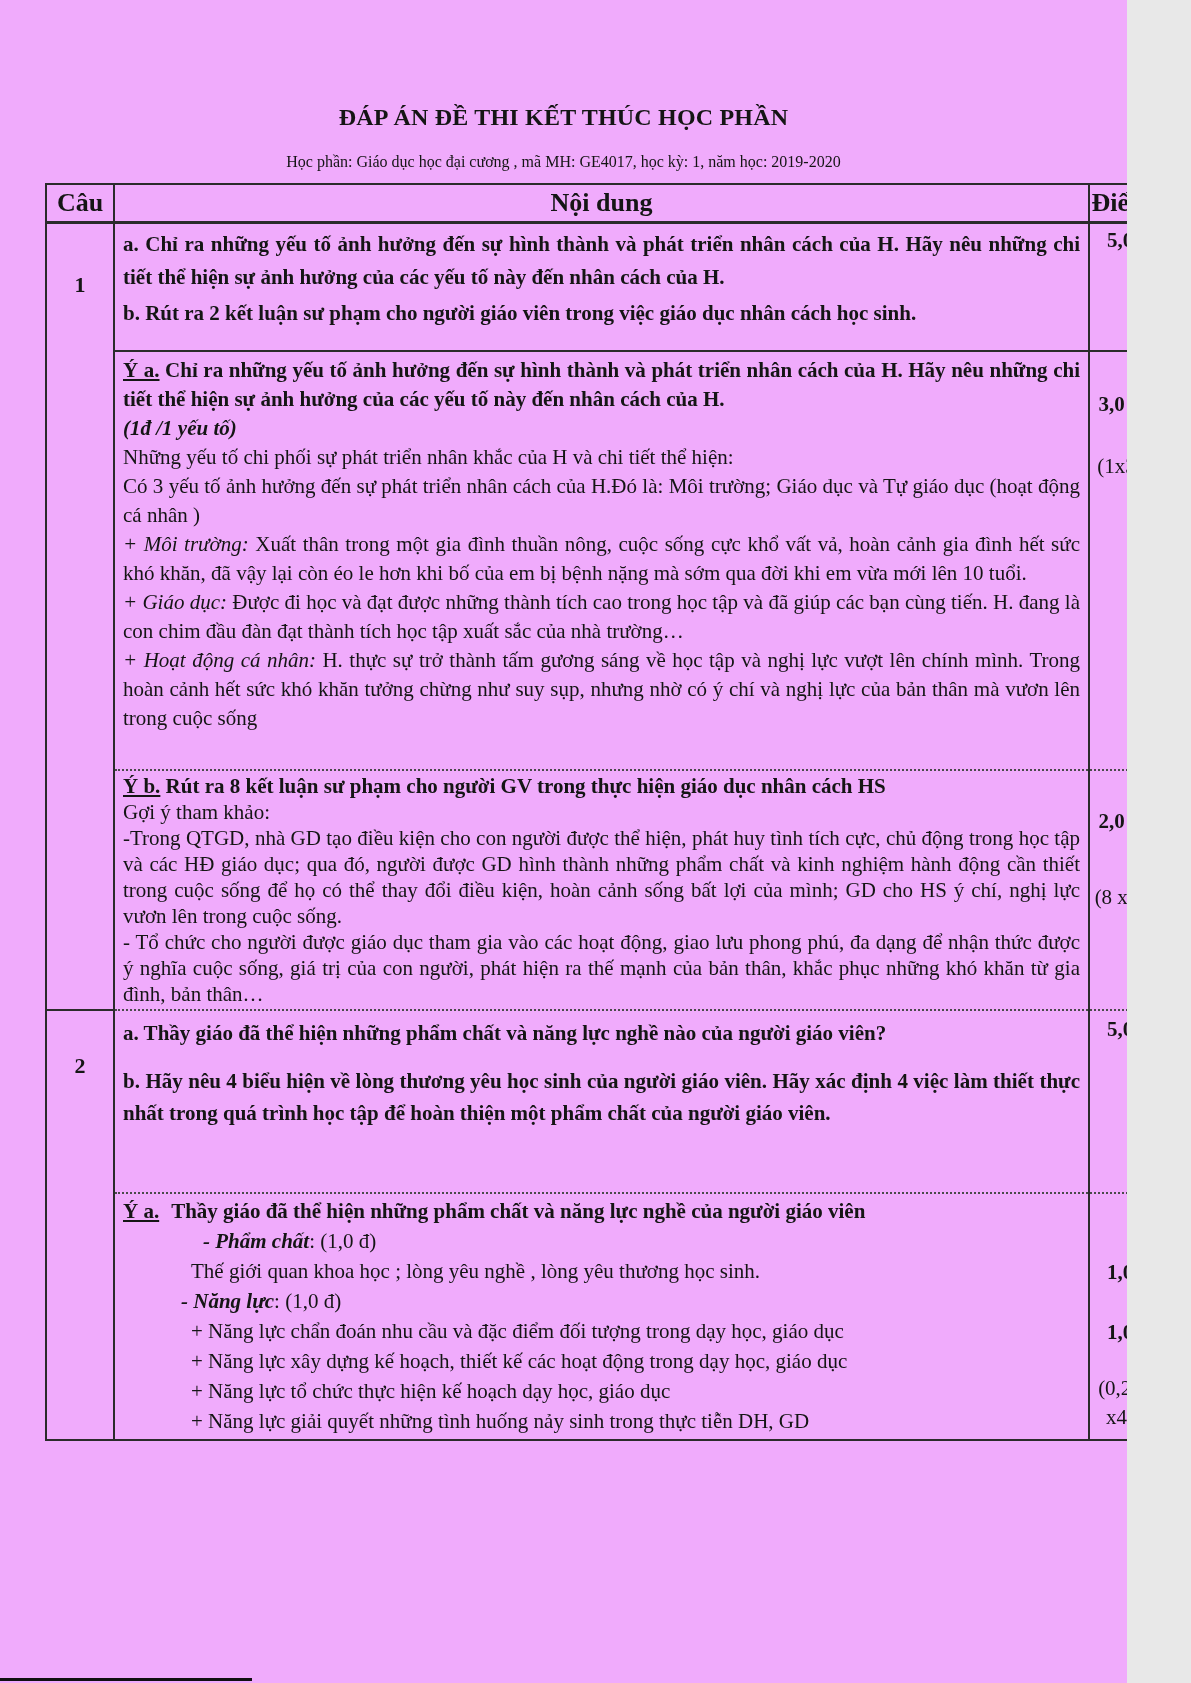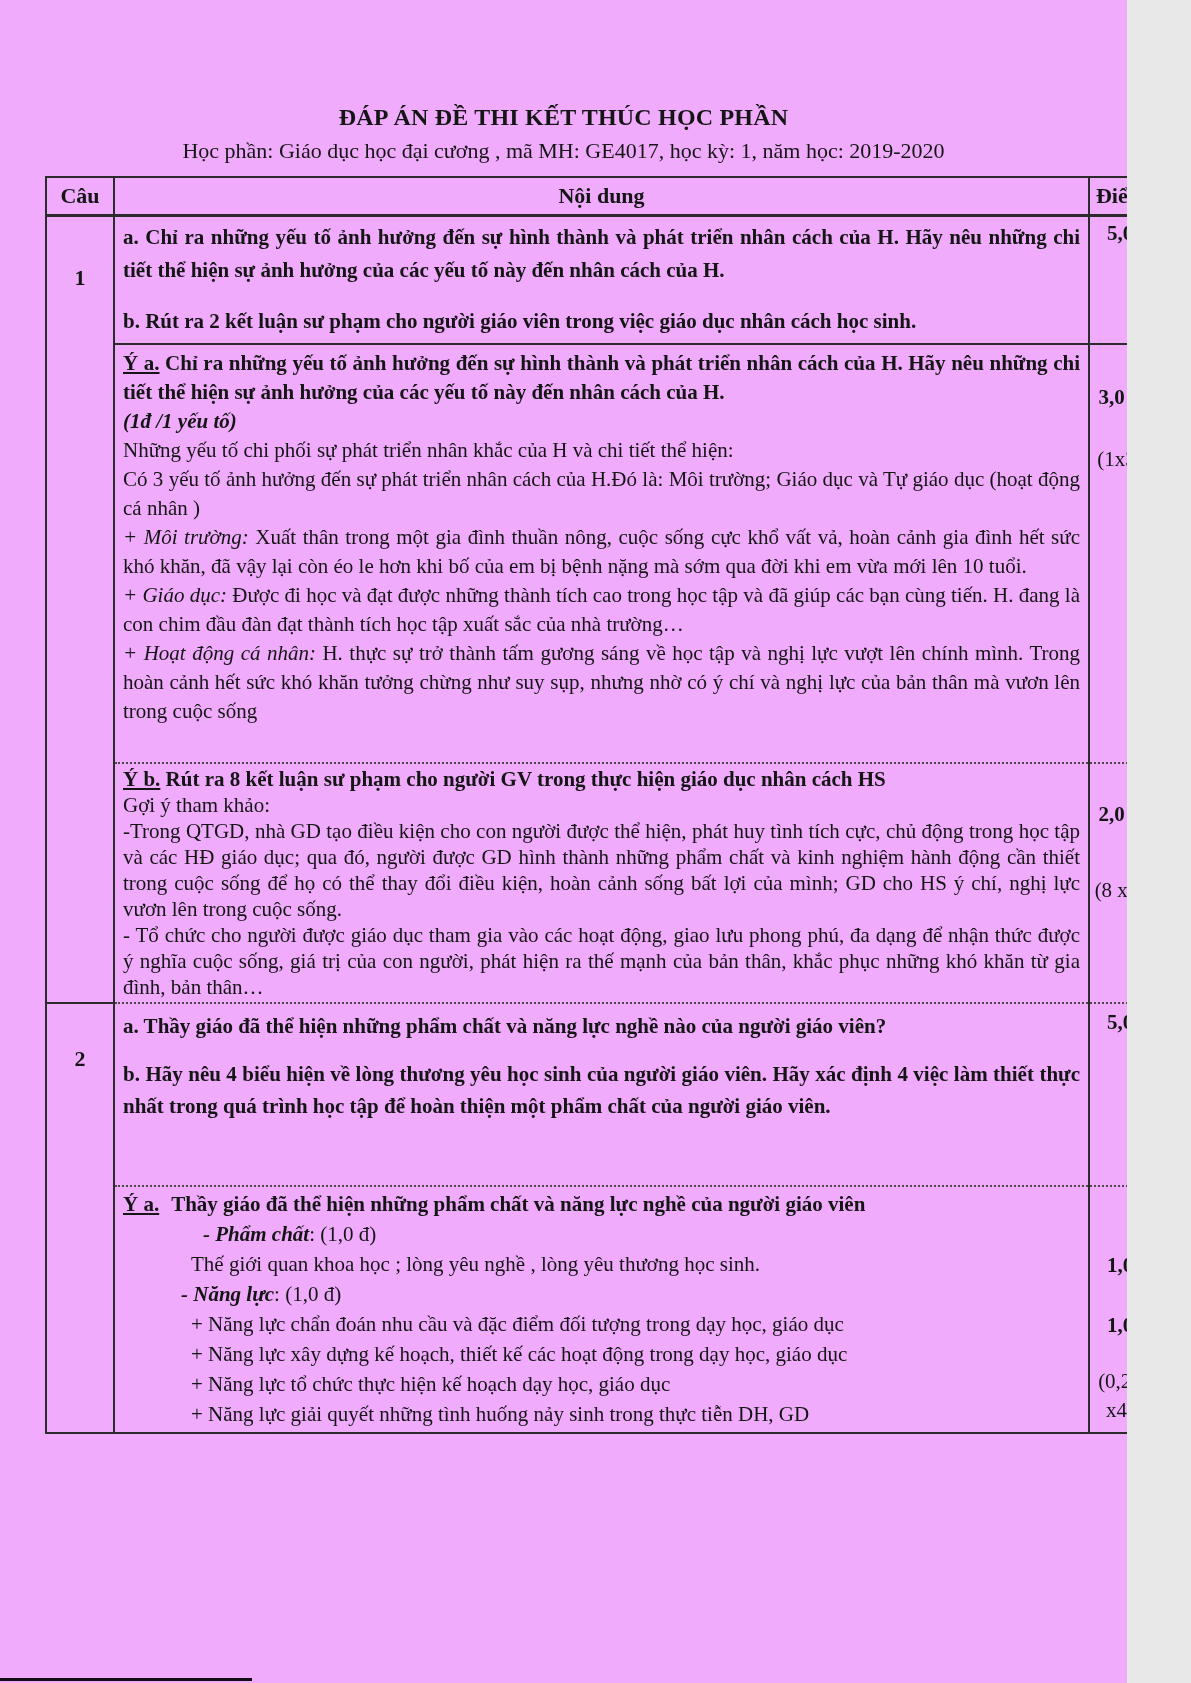--- a/index.html
+++ b/index.html
@@ -7,41 +7,41 @@
     position:relative;
     width:1127px;height:1683px;
     background:#f0abfc;
     font-family:"Liberation Serif","DejaVu Serif",serif;
     color:#151515;
     overflow:hidden;
   }
   
   .head{padding-top:104px;text-align:center;}
   .title{font-size:24px;font-weight:bold;letter-spacing:.2px;}
-  .sub{font-size:22px;margin-top:7px;}
+  .sub{font-size:16px;margin-top:22px;}
   
   table.anskey{
     border-collapse:collapse;
     table-layout:fixed;
     margin:12px 0 0 45px;
     width:1107px;
     font-size:21px;
   }
   col.c1{width:68px;} col.c2{width:975px;} col.c3{width:64px;}
   .anskey th,.anskey td{
     border-left:2px solid #2b2b2b;
     border-right:2px solid #2b2b2b;
     vertical-align:top;
     padding:0;
   }
   .anskey{border:2px solid #2b2b2b;}
   .anskey thead th{
     border-top:2px solid #2b2b2b;
     border-bottom:3px solid #2b2b2b;
-    font-size:22px;font-weight:bold;
+    font-size:26px;font-weight:bold;
     text-align:center;height:36px;vertical-align:middle;
   }
   td.nd{padding:4px 8px 2px 8px;}
   td.cau{text-align:center;font-weight:bold;font-size:22px;}
   td.cau .num{display:block;}
   td.cau.q1 .num{margin-top:48px;}
   td.cau.q2 .num{margin-top:42px;}
   td.diem{position:relative;text-align:center;}
   .pt{position:absolute;left:-4px;right:-2px;text-align:center;white-space:nowrap;}
   .pt.b{font-weight:bold;}
@@ -60,21 +60,21 @@
   tr.rowC td{height:226px;} tr.rowC .nd{line-height:26px;padding-top:2px;}
   tr.rowD td{height:173px;} tr.rowD .nd{line-height:32px;padding-top:6px;}
   tr.rowE td{height:241px;} tr.rowE .nd{line-height:30px;padding-top:2px;}
   p{margin:0;}
   .b{font-weight:bold;}
   .i{font-style:italic;}
   .bi{font-weight:bold;font-style:italic;}
   .j{text-align:justify;}
   .ylab{font-weight:bold;text-decoration:underline;}
   .gap{margin-left:12px;}
-  .mb14{margin-bottom:18px;}
+  .mb14{margin-bottom:3px;}
   .mb16{margin-bottom:16px;}
   .ind80{padding-left:80px;}
   .ind68{padding-left:68px;}
   .ind58{padding-left:58px;}
   
   .foot-line{position:absolute;left:0;top:1678px;width:252px;height:3px;background:#101010;}
   .foot-marks{position:absolute;left:282px;top:1678px;height:4px;}
 </style>
 </head>
 <body>

